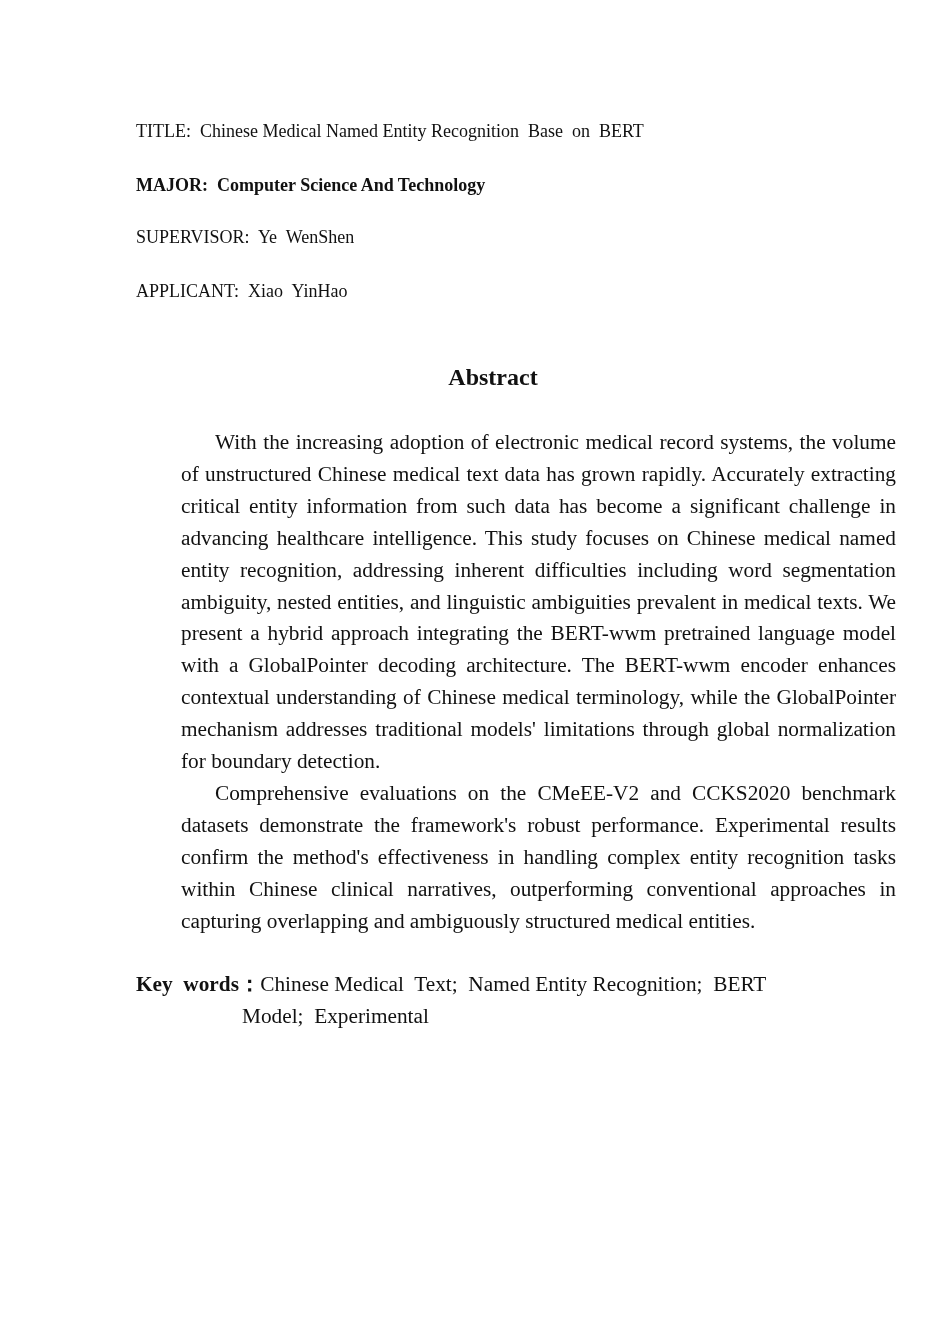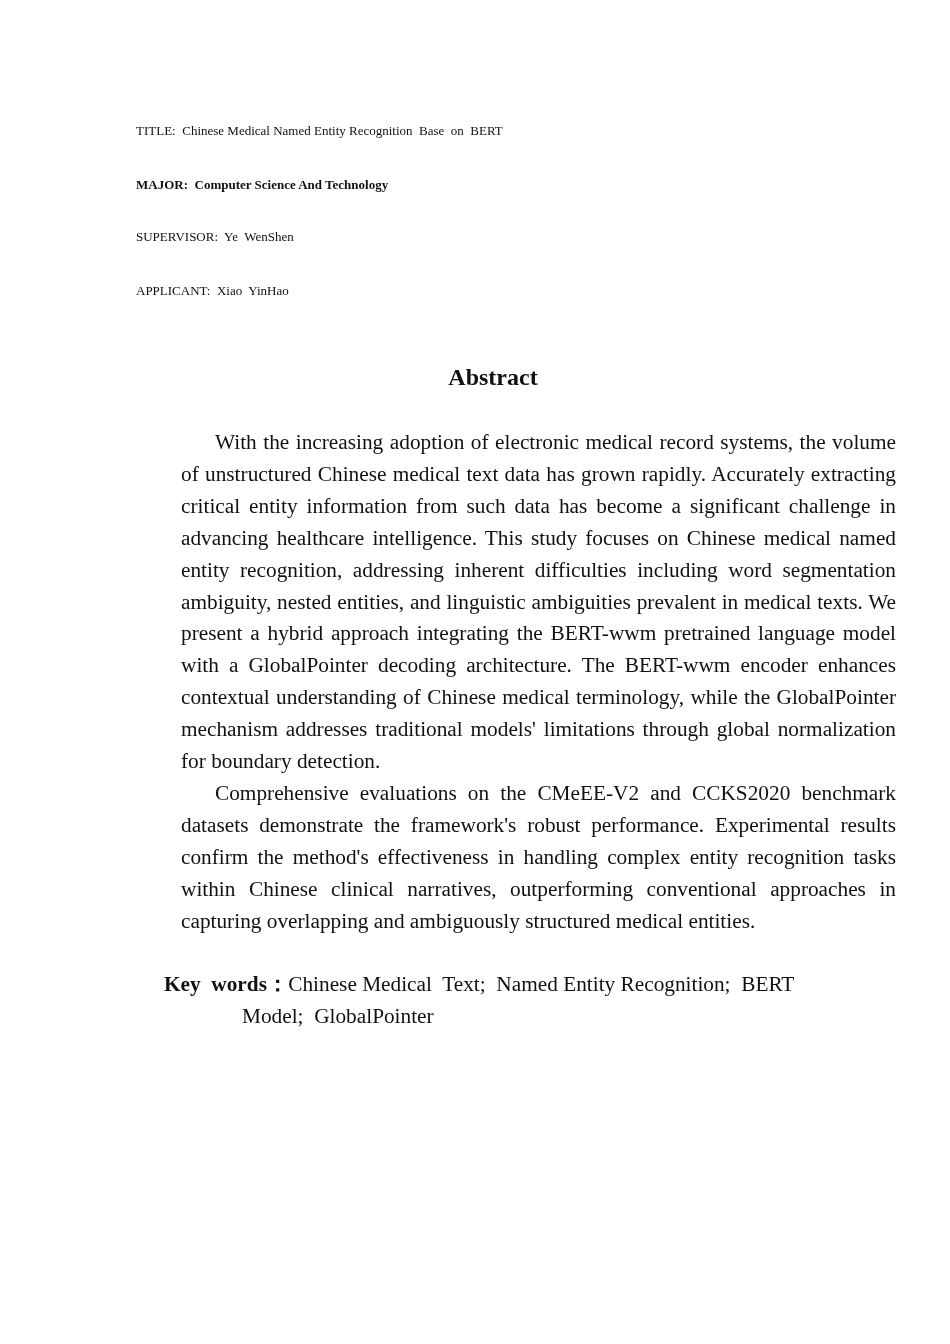--- a/index.html
+++ b/index.html
@@ -11,21 +11,21 @@
       width: 950px;
       height: 1344px;
       position: relative;
       overflow: hidden;
       font-family: "Liberation Serif", "DejaVu Serif", serif;
       color: #111111;
     }
     .meta {
       position: absolute;
       left: 136px;
-      font-size: 13px;
+      font-size: 18px;
       line-height: 22px;
       white-space: pre;
     }
     .meta-title { top: 120px; }
     .meta-major { top: 174px; font-weight: bold; }
     .meta-applicant { top: 226px; }
     .meta-supervisor { top: 280px; }
 
     .abstract-heading {
       position: absolute;
@@ -56,21 +56,20 @@
     .keywords {
       position: absolute;
       left: 136px;
       top: 968px;
       width: 700px;
       font-size: 21.3px;
       line-height: 32px;
     }
     .keywords-row1 {
       white-space: pre;
-      margin-left: 28px;
     }
     .keywords-label {
       font-weight: bold;
       white-space: pre;
     }
     .keywords-row2 {
       padding-left: 106px;
       white-space: pre;
     }
   </style>
@@ -86,14 +85,14 @@
 
 <h1 class="abstract-heading" style="margin:0;">Abstract</h1>
 
 <div class="abstract-body">
   <p>With the increasing adoption of electronic medical record systems, the volume of unstructured Chinese medical text data has grown rapidly. Accurately extracting critical entity information from such data has become a significant challenge in advancing healthcare intelligence. This study focuses on Chinese medical named entity recognition, addressing inherent difficulties including word segmentation ambiguity, nested entities, and linguistic ambiguities prevalent in medical texts. We present a hybrid approach integrating the BERT-wwm pretrained language model with a GlobalPointer decoding architecture. The BERT-wwm encoder enhances contextual understanding of Chinese medical terminology, while the GlobalPointer mechanism addresses traditional models' limitations through global normalization for boundary detection.</p>
   <p>Comprehensive evaluations on the CMeEE-V2 and CCKS2020 benchmark datasets demonstrate the framework's robust performance. Experimental results confirm the method's effectiveness in handling complex entity recognition tasks within Chinese clinical narratives, outperforming conventional approaches in capturing overlapping and ambiguously structured medical entities.</p>
 </div>
 
 <div class="keywords">
   <div class="keywords-row1"><span class="keywords-label">Key  words：</span><span>Chinese Medical  Text;  Named Entity Recognition;  BERT</span></div>
-  <div class="keywords-row2">Model;  GlobalPointer</div>
+  <div class="keywords-row2">Model;  Experimental</div>
 </div>
 
 </body></html>

